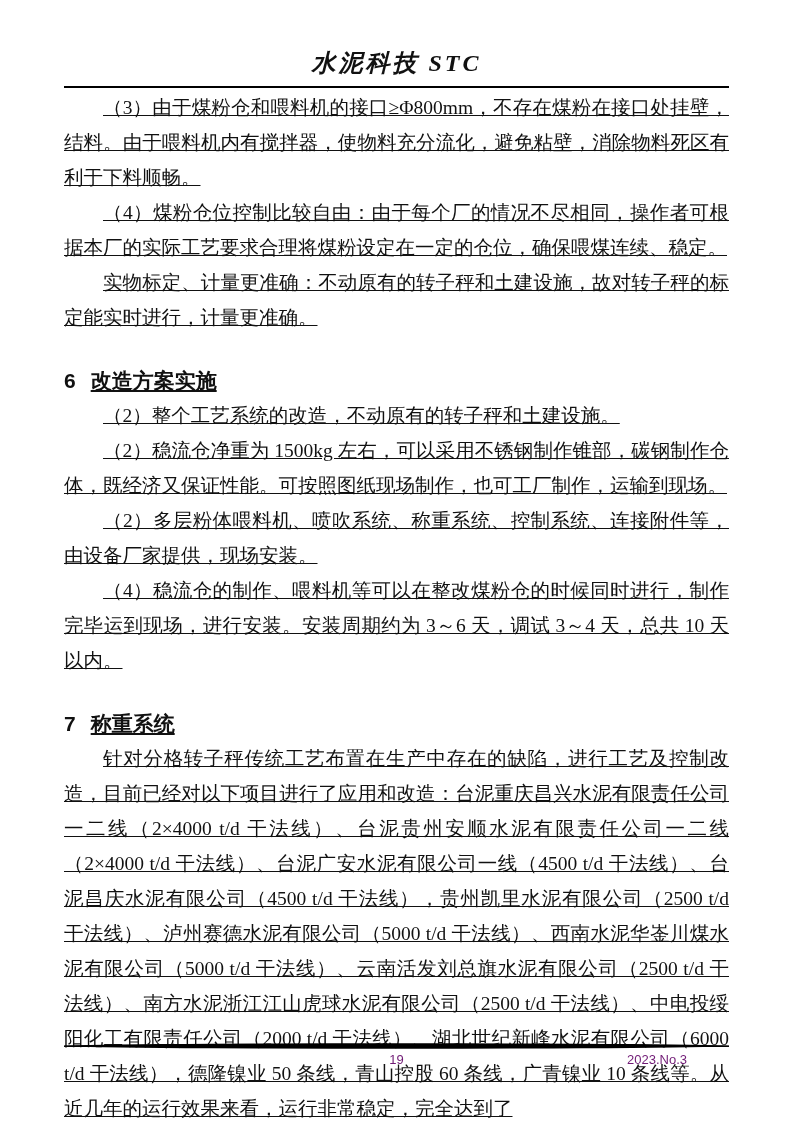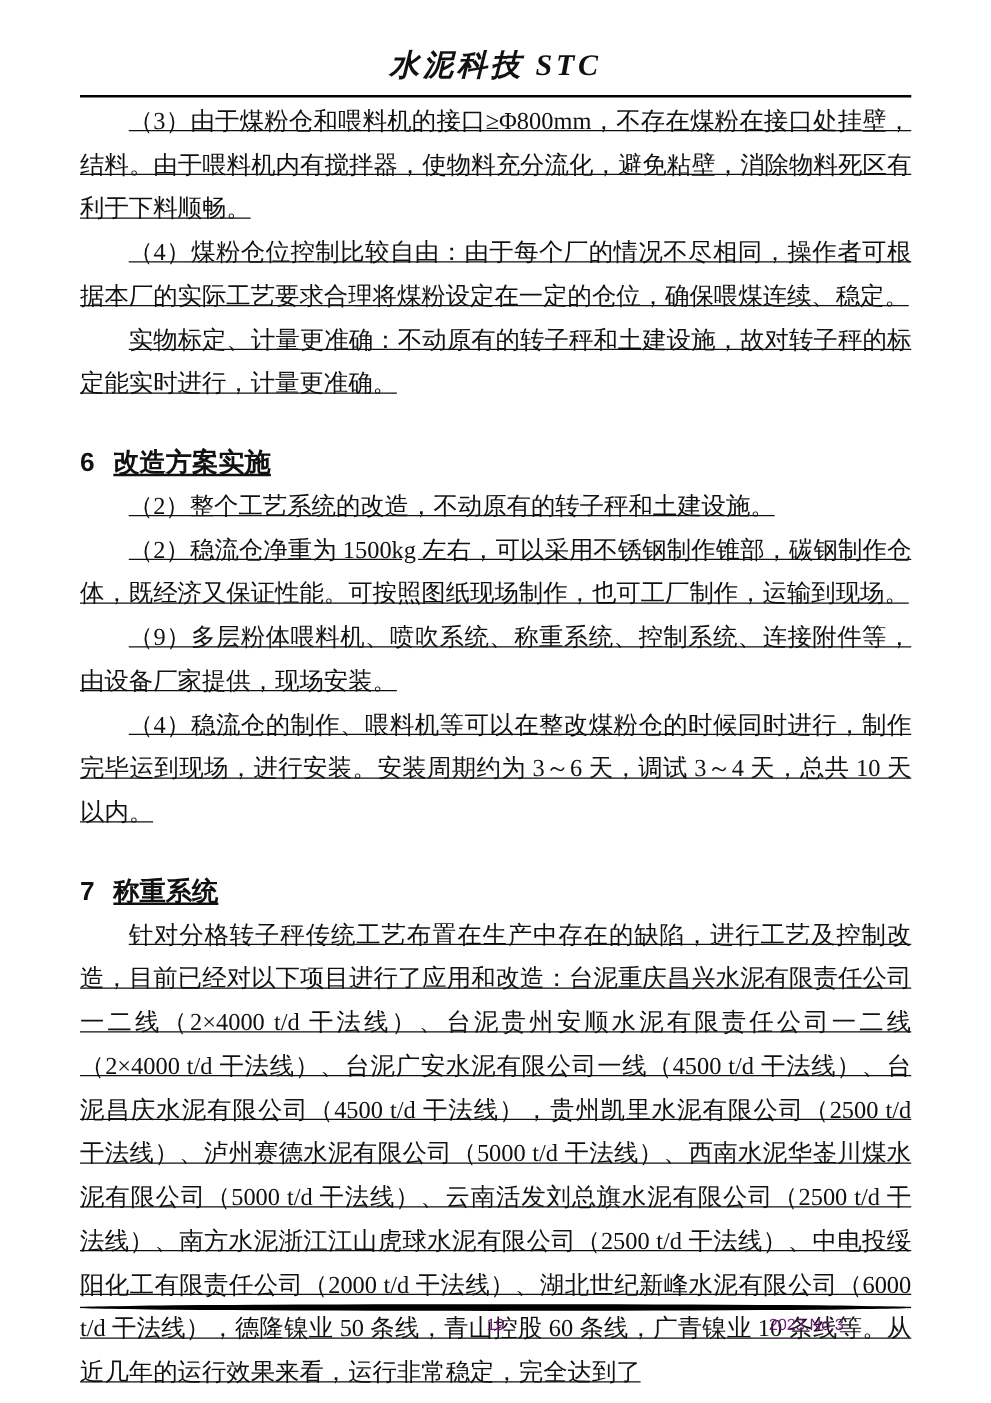--- a/index.html
+++ b/index.html
@@ -5,21 +5,21 @@
   * { margin:0; padding:0; box-sizing:border-box; }
   html { background:#ffffff; }
   body {
     width:793px; height:1122px;
     background:#ffffff;
     color:#111111;
     font-family:"Liberation Serif","DejaVu Serif",serif;
     position:relative;
     overflow:hidden;
   }
-  .page { position:absolute; inset:0; padding:0 64px; }
+  .page { position:absolute; inset:0; padding:10px 64px; }
 
   
   .journal-title {
     margin-top:38px;
     text-align:center;
     font-size:24px;
     line-height:30px;
     font-style:italic;
     font-weight:600;
     letter-spacing:3px;
@@ -55,21 +55,21 @@
   .footer-rule { display:block; width:100%; height:9px; }
   .footer-row {
     position:relative;
     height:18px;
     margin-top:1px;
     font-family:"Liberation Sans","DejaVu Sans",sans-serif;
     font-size:13px;
     color:#701a75;
   }
   .page-number { position:absolute; left:0; right:0; text-align:center; }
-  .issue { position:absolute; right:54px; top:0; }
+  .issue { position:absolute; right:42px; top:0; }
 </style>
 </head>
 <body>
 
 <div class="page">
 
   <div>
     <div class="journal-title">水泥科技 STC</div>
     <div class="header-rule"></div>
   </div>
@@ -78,21 +78,21 @@
     <p class="para">（3）由于煤粉仓和喂料机的接口≥Φ800mm，不存在煤粉在接口处挂壁，结料。由于喂料机内有搅拌器，使物料充分流化，避免粘壁，消除物料死区有利于下料顺畅。</p>
     <p class="para">（4）煤粉仓位控制比较自由：由于每个厂的情况不尽相同，操作者可根据本厂的实际工艺要求合理将煤粉设定在一定的仓位，确保喂煤连续、稳定。</p>
     <p class="para">实物标定、计量更准确：不动原有的转子秤和土建设施，故对转子秤的标定能实时进行，计量更准确。</p>
 
     <h2 class="heading">
       <span class="h-num">6</span><span>改造方案实施</span>
     </h2>
 
     <p class="para">（2）整个工艺系统的改造，不动原有的转子秤和土建设施。</p>
     <p class="para">（2）稳流仓净重为 1500kg 左右，可以采用不锈钢制作锥部，碳钢制作仓体，既经济又保证性能。可按照图纸现场制作，也可工厂制作，运输到现场。</p>
-    <p class="para">（9）多层粉体喂料机、喷吹系统、称重系统、控制系统、连接附件等，由设备厂家提供，现场安装。</p>
+    <p class="para">（2）多层粉体喂料机、喷吹系统、称重系统、控制系统、连接附件等，由设备厂家提供，现场安装。</p>
     <p class="para">（4）稳流仓的制作、喂料机等可以在整改煤粉仓的时候同时进行，制作完毕运到现场，进行安装。安装周期约为 3～6 天，调试 3～4 天，总共 10 天以内。</p>
 
     <h2 class="heading">
       <span class="h-num">7</span><span>称重系统</span>
     </h2>
 
     <p class="para">针对分格转子秤传统工艺布置在生产中存在的缺陷，进行工艺及控制改造，目前已经对以下项目进行了应用和改造：台泥重庆昌兴水泥有限责任公司一二线（2×4000 t/d 干法线）、台泥贵州安顺水泥有限责任公司一二线（2×4000 t/d 干法线）、台泥广安水泥有限公司一线（4500 t/d 干法线）、台泥昌庆水泥有限公司（4500 t/d 干法线），贵州凯里水泥有限公司（2500 t/d 干法线）、泸州赛德水泥有限公司（5000 t/d 干法线）、西南水泥华崟川煤水泥有限公司（5000 t/d 干法线）、云南活发刘总旗水泥有限公司（2500 t/d 干法线）、南方水泥浙江江山虎球水泥有限公司（2500 t/d 干法线）、中电投绥阳化工有限责任公司（2000 t/d 干法线）、湖北世纪新峰水泥有限公司（6000 t/d 干法线），德隆镍业 50 条线，青山控股 60 条线，广青镍业 10 条线等。从近几年的运行效果来看，运行非常稳定，完全达到了</p>
   </div>
 
   <div class="page-footer">

